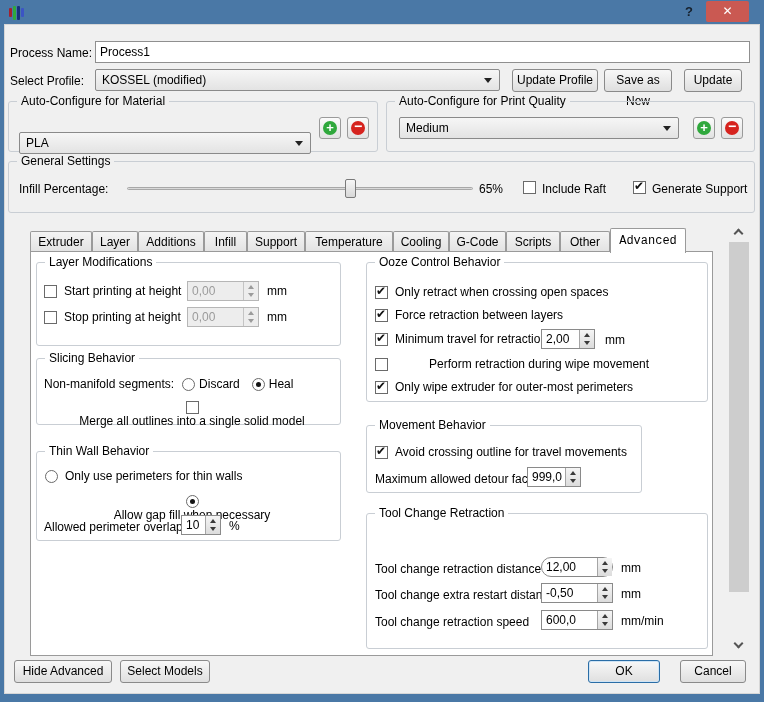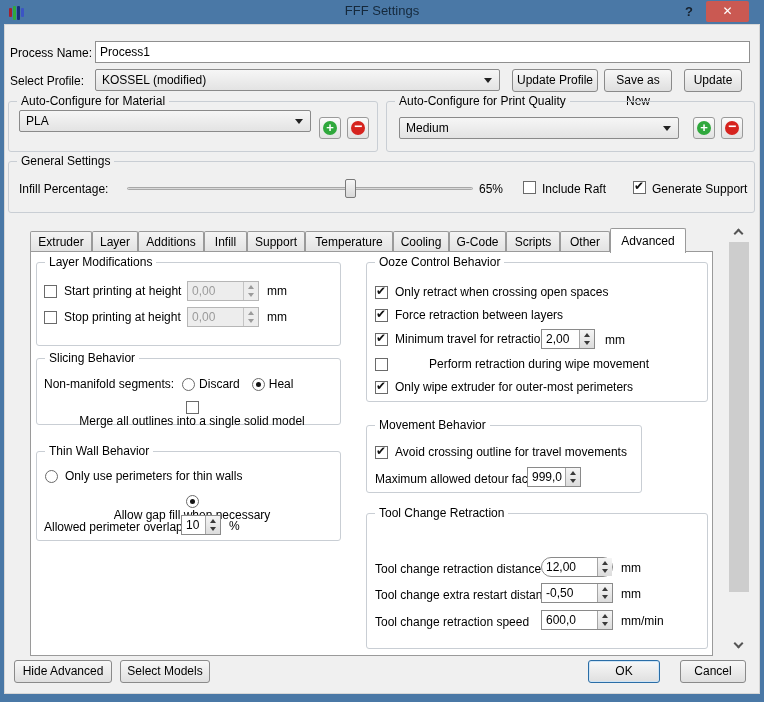--- a/index.html
+++ b/index.html
@@ -88,41 +88,40 @@
 
 <div class="window">
 
   <div class="titlebar">
     <span class="app-icon">
         <i class="b1"></i>
         <i class="b2"></i>
         <i class="b3"></i>
         <i class="b4"></i>
       </span>
-    <div class="win-title">FFF Settings</div>
     <div class="help-btn">?</div>
     <div class="close-btn"><span>✕</span></div>
   </div>
 
   <div class="dlg-bg"></div>
 
   <div class="lbl" style="left:10px;top:46px;">Process Name:</div>
   <div class="input" style="left:95px;top:41px;width:655px;height:22px;">Process1</div>
 
   <div class="lbl" style="left:10px;top:74px;">Select Profile:</div>
   <div class="combo" style="left:95px;top:69px;width:405px;">
     <span>KOSSEL (modified)</span><i class="arr"></i>
   </div>
   <div class="btn" style="left:512px;top:69px;width:86px;">Update Profile</div>
   <div class="btn" style="left:604px;top:69px;width:68px;">Save as New</div>
   <div class="btn" style="left:684px;top:69px;width:58px;">Update</div>
 
   <div class="group" style="left:8px;top:101px;width:370px;height:51px;">
     <span class="gtitle">Auto-Configure for Material</span>
-    <div class="combo" style="left:10px;top:8px;width:292px;">
+    <div class="combo" style="left:10px;top:30px;width:292px;">
       <span>PLA</span><i class="arr"></i>
     </div>
     <div class="mini-btn" style="left:310px;top:15px;">
         <span class="disc green">+</span>
       </div>
     <div class="mini-btn" style="left:338px;top:15px;">
         <span class="disc red">−</span>
       </div>
   </div>
 
@@ -154,21 +153,21 @@
   <div class="tab" style="left:30px;width:62px;">Extruder</div>
   <div class="tab" style="left:92px;width:46px;">Layer</div>
   <div class="tab" style="left:138px;width:66px;">Additions</div>
   <div class="tab" style="left:204px;width:43px;">Infill</div>
   <div class="tab" style="left:247px;width:58px;">Support</div>
   <div class="tab" style="left:305px;width:88px;">Temperature</div>
   <div class="tab" style="left:393px;width:56px;">Cooling</div>
   <div class="tab" style="left:449px;width:57px;">G-Code</div>
   <div class="tab" style="left:506px;width:54px;">Scripts</div>
   <div class="tab" style="left:560px;width:50px;">Other</div>
-  <div class="tab active" style="left:610px;width:76px;">Advanced</div>
+  <div class="tab active" style="left:610px;width:76px;font-family:Liberation Mono, monospace;">Advanced</div>
 
   <div class="tabpanel"></div>
 
   <div class="group on-white" style="left:36px;top:262px;width:305px;height:84px;z-index:4;">
     <span class="gtitle">Layer Modifications</span>
     <div class="frow" style="top:20px;">
       <span class="cbx" style="margin-left:7px;"></span>
       <span class="t">Start printing at height</span>
     </div>
     <div class="spin dis" style="left:150px;top:18px;width:72px;">

